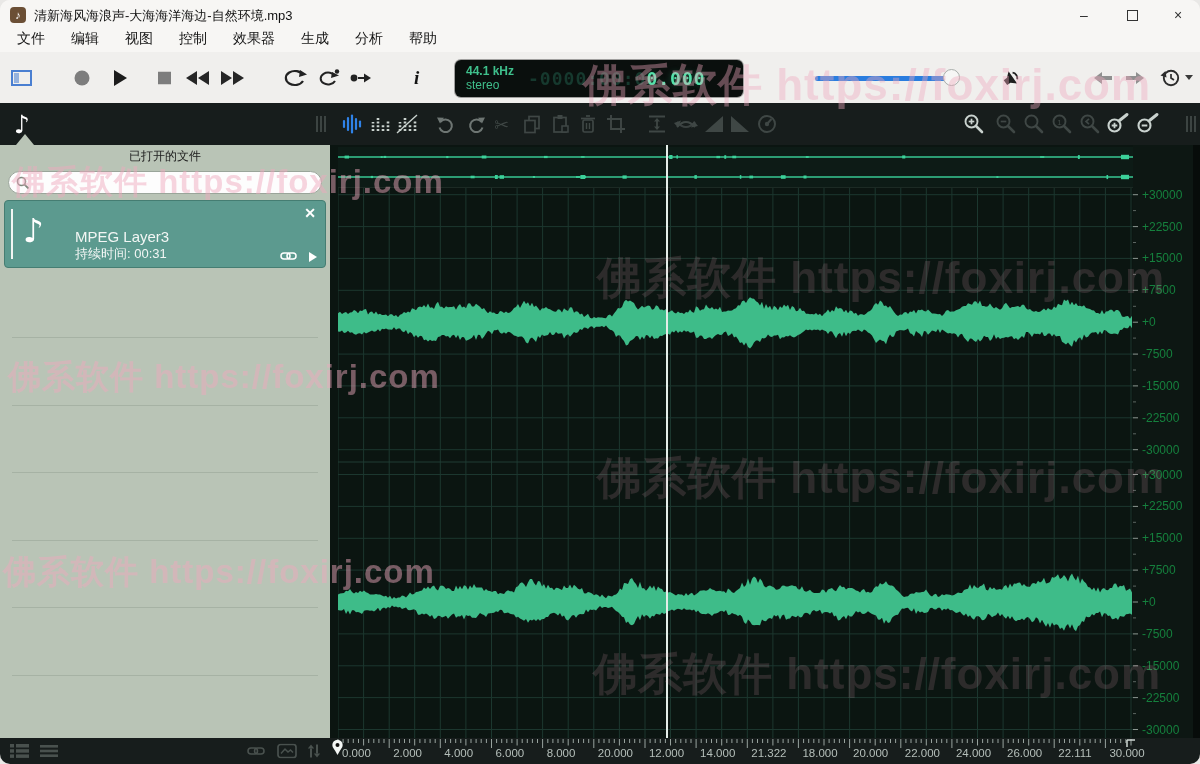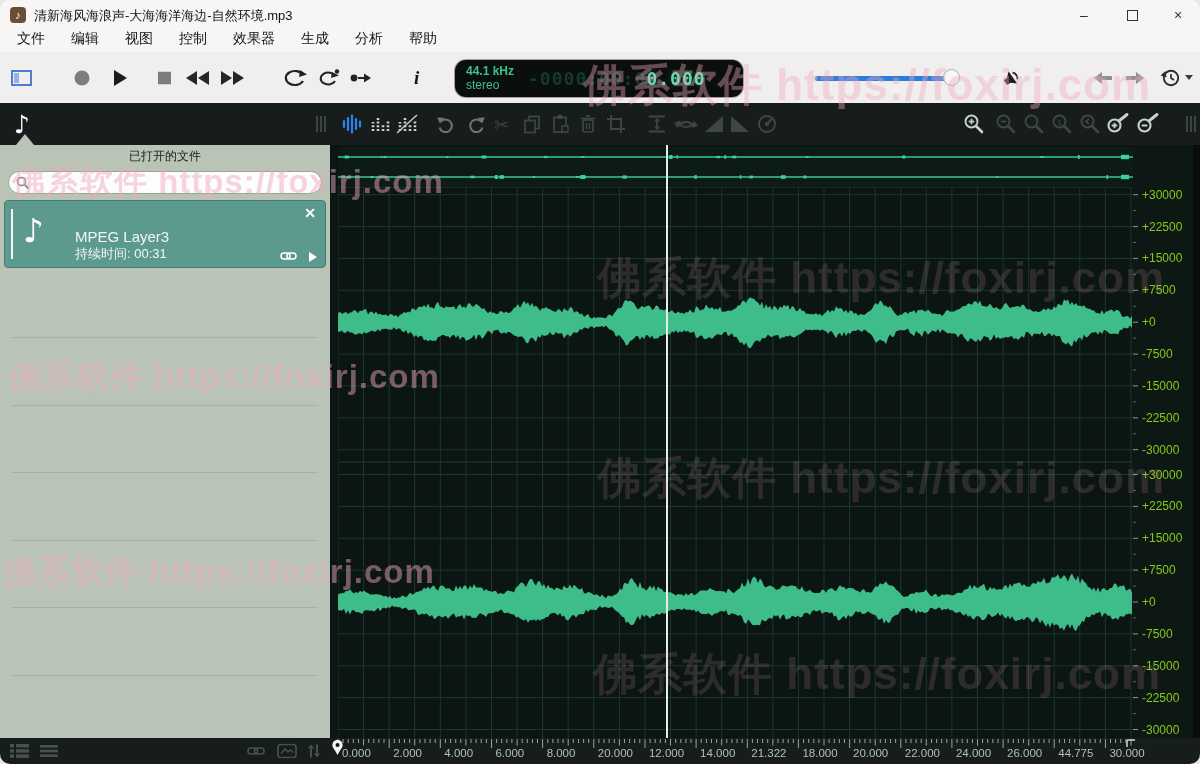--- a/index.html
+++ b/index.html
@@ -11,21 +11,21 @@
            color:#fff;font-size:11px;line-height:16px;text-align:center;}
   .wtitle{position:absolute;left:34px;top:7px;font-size:13px;color:#111;}
   .winbtn{position:absolute;top:0;width:44px;height:30px;text-align:center;line-height:30px;font-size:14px;color:#333;}
   .winbtn.max span{display:inline-block;width:9px;height:9px;border:1.3px solid #333;margin-top:10px;}
   
   .menubar{position:absolute;left:0;top:30px;width:1200px;height:22px;background:#f7f6f4;display:flex;align-items:flex-start;padding-left:4px;box-sizing:border-box;}
   .menu-item{padding:0 13px;font-size:14px;color:#151515;}
   
   .toolbar{position:absolute;left:0;top:52px;width:1200px;height:51px;background:#f0efed;border-bottom:1px solid #c9c8c6;}
   .ti{position:absolute;top:50%;transform:translateY(-50%);display:flex;align-items:center;justify-content:center;}
-  .display{position:absolute;left:455px;top:8px;width:288px;height:37px;background:#0a0f0d;border-radius:11px;
+  .display{position:absolute;left:455px;top:8px;width:288px;height:37px;background:#0a0f0d;border-radius:6px;
            display:flex;align-items:center;box-shadow:0 0 0 1px #00000055;}
   .disp-left{margin-left:11px;line-height:1.1;}
   .disp-rate{font-size:12px;font-weight:bold;color:#3fc08c;}
   .disp-mode{font-size:12px;color:#3fc08c;}
   .disp-time{margin-left:14px;font-family:"DejaVu Sans Mono",monospace;font-weight:bold;font-size:18px;letter-spacing:1px;white-space:nowrap;}
   .t-dim{color:#16392e;}
   .t-bright{color:#54e2aa;text-shadow:0 0 6px #2fbd8a66;}
   .vslider{position:absolute;left:815px;top:19px;width:150px;height:14px;}
   .vtrack{position:absolute;left:0;top:5px;width:138px;height:5px;border-radius:3px;background:#2a7ddf;}
   .vhandle{position:absolute;left:128px;top:-2px;width:17px;height:17px;border-radius:50%;background:#f6f6f5;border:1px solid #a9aeab;box-sizing:border-box;}
@@ -55,21 +55,21 @@
   .card-dur{position:absolute;left:70px;top:44px;font-size:13px;color:#f2f6f4;}
   .card-close{position:absolute;right:9px;top:4px;font-size:14px;font-weight:bold;color:#fff;}
   .card-link{position:absolute;right:28px;bottom:6px;}
   .card-play{position:absolute;right:8px;bottom:5px;width:0;height:0;border-top:5px solid transparent;border-bottom:5px solid transparent;border-left:8px solid #fff;}
   .sep{position:absolute;left:12px;width:306px;height:1px;background:#a6b2a4;}
   
   .editor{position:absolute;left:330px;top:0;width:870px;height:593px;background:#0b1511;}
   .minimap{position:absolute;left:8px;top:2px;width:795px;height:40px;background:#0d1b16;border-bottom:1px solid #1c2a24;}
   .gridwrap{position:absolute;left:8px;top:2px;width:795px;height:591px;}
   .scalecol{position:absolute;left:803px;top:0;width:60px;height:593px;background:#0d1713;}
-  .amp-label{position:absolute;left:9px;font-size:12px;color:#84cc16;}
+  .amp-label{position:absolute;left:9px;font-size:12px;color:#15803d;}
   .rightstrip{position:absolute;left:863px;top:0;width:7px;height:593px;background:#070c0a;}
   .playhead{position:absolute;left:336px;top:0;width:2px;height:593px;background:#e4ede8;z-index:20;}
   
   .bottombar{position:absolute;left:0;top:738px;width:1200px;height:26px;background:#171d1c;}
   .bi{position:absolute;top:50%;transform:translateY(-50%);color:#49514e;display:flex;align-items:center;}
   .ruler-label{position:absolute;top:9px;font-size:11.5px;color:#b5bfba;}
   .pin{position:absolute;left:331px;top:1px;z-index:25;}
   
   .wm{position:absolute;font-weight:bold;color:#efa9be;white-space:nowrap;pointer-events:none;z-index:60;letter-spacing:1px;}
   .wm.lg{font-size:44px;opacity:.40;}
@@ -779,21 +779,21 @@
       <span class="ruler-label" style="left: 546.64px;">8.000</span>
       <span class="ruler-label" style="left: 597.8px;">20.000</span>
       <span class="ruler-label" style="left: 648.96px;">12.000</span>
       <span class="ruler-label" style="left: 700.12px;">14.000</span>
       <span class="ruler-label" style="left: 751.28px;">21.322</span>
       <span class="ruler-label" style="left: 802.44px;">18.000</span>
       <span class="ruler-label" style="left: 853px;">20.000</span>
       <span class="ruler-label" style="left: 904.76px;">22.000</span>
       <span class="ruler-label" style="left: 955.92px;">24.000</span>
       <span class="ruler-label" style="left: 1007.08px;">26.000</span>
-      <span class="ruler-label" style="left: 1058.24px;">44.775</span>
+      <span class="ruler-label" style="left: 1058.24px;">22.111</span>
       <span class="ruler-label" style="left: 1109.4px;">30.000</span>
     </div>
 
   <span class="wm lg" style="left:583px;top:56px">佛系软件 https://foxirj.com</span>
   <span class="wm sm" style="left:12px;top:160px">佛系软件 https://foxirj.com</span>
   <span class="wm dk" style="left:597px;top:249px">佛系软件 https://foxirj.com</span>
   <span class="wm sm" style="left:8px;top:355px">佛系软件 https://foxirj.com</span>
   <span class="wm dk" style="left:597px;top:449px">佛系软件 https://foxirj.com</span>
   <span class="wm sm" style="left:3px;top:550px">佛系软件 https://foxirj.com</span>
   <span class="wm dk" style="left:593px;top:645px">佛系软件 https://foxirj.com</span>

